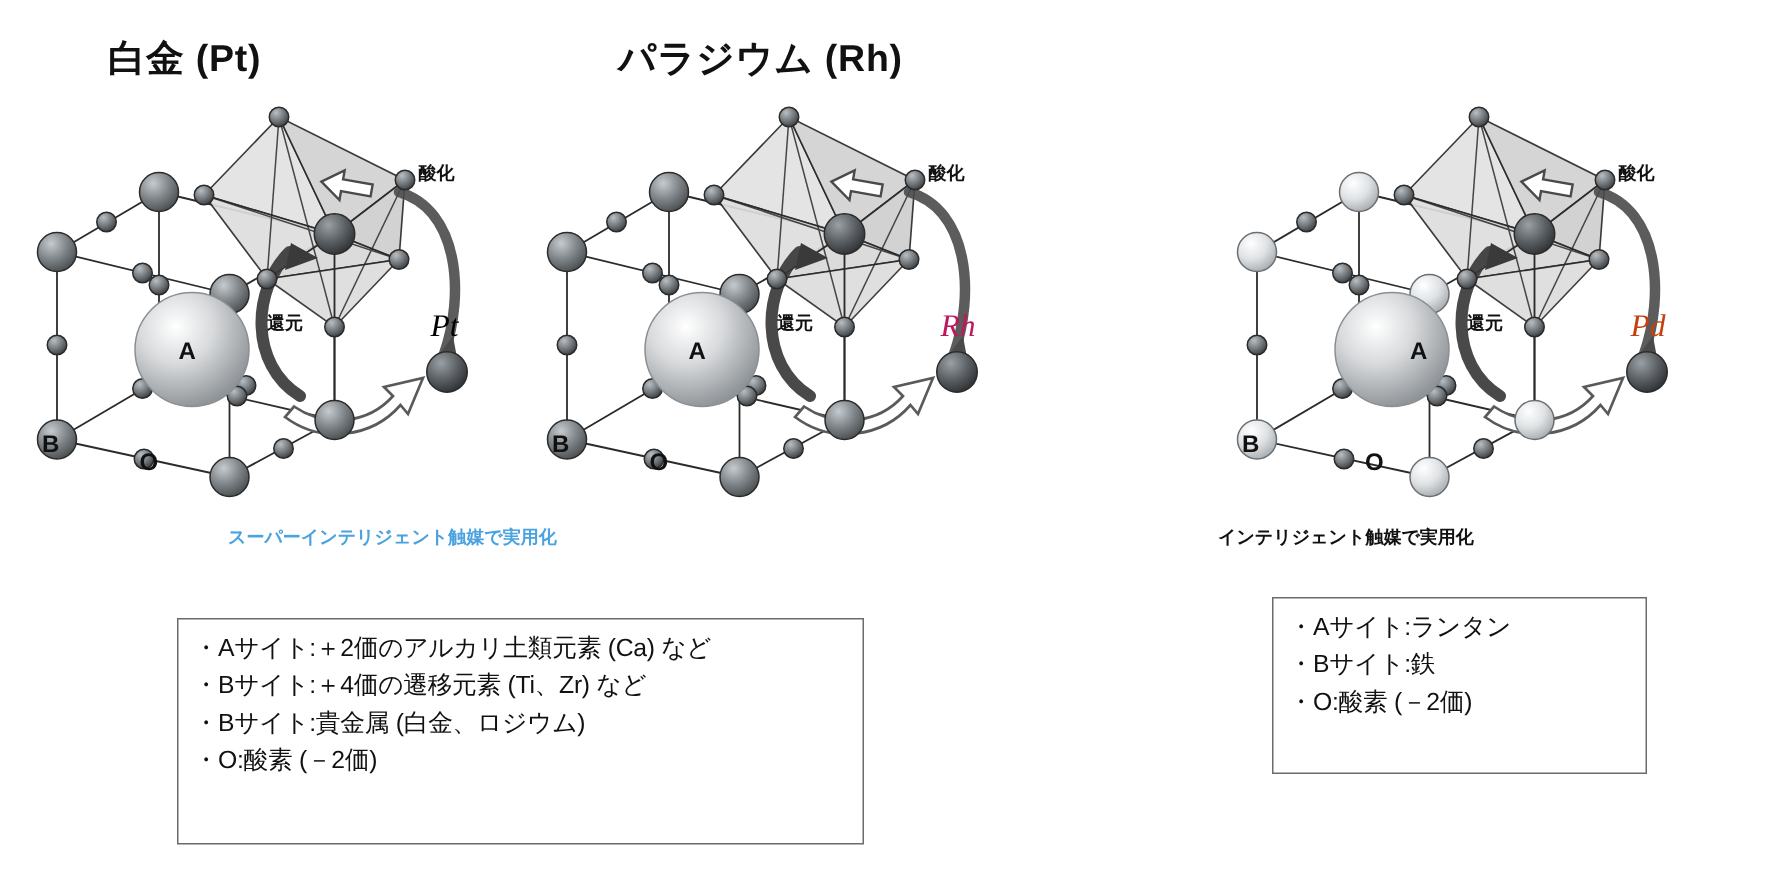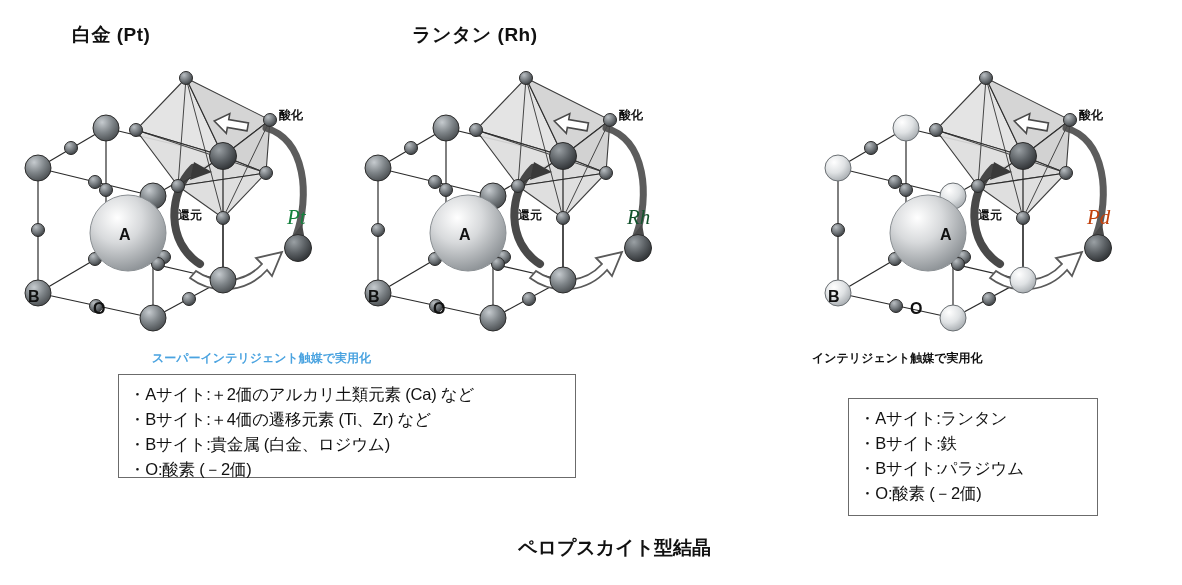--- a/index.html
+++ b/index.html
@@ -9,21 +9,21 @@
     font-family:"Liberation Sans","DejaVu Sans",sans-serif;
     color:#1a1a1a;
     overflow:hidden;
     position:relative;
   }
   .stage{position:absolute;inset:0;}
 
   
   .panel-title{
     position:absolute;
-    font-size:19px;
+    font-size:25px;
     font-weight:700;
     letter-spacing:.5px;
     color:#111;
     white-space:nowrap;
   }
 
   
   .crystal{position:absolute;width:330px;height:265px;}
   .crystal svg{display:block;width:100%;height:100%;}
 
@@ -61,21 +61,21 @@
     color:#111;
     white-space:nowrap;
   }
 </style>
 </head>
 <body>
 
 <div class="stage">
 
   <div class="panel-title" style="left:72px;top:22px;">白金 (Pt)</div>
-  <div class="panel-title" style="left:412px;top:22px;">ランタン (Rh)</div>
+  <div class="panel-title" style="left:412px;top:22px;">パラジウム (Rh)</div>
 
   <div class="crystal" style="left:18px;top:68px;">
     <svg viewBox="0 0 330 265" xmlns="http://www.w3.org/2000/svg">
       <defs>
         <radialGradient id="gA" cx="36%" cy="30%" r="72%">
           <stop offset="0%" stop-color="#ffffff"></stop>
           <stop offset="45%" stop-color="#d8dadc"></stop>
           <stop offset="100%" stop-color="#8f9498"></stop>
         </radialGradient>
         <radialGradient id="gB" cx="35%" cy="28%" r="75%">
@@ -171,21 +171,21 @@
       <circle cx="280" cy="180" r="13.5" fill="url(#gM)" stroke="#2b2b2b" stroke-width="1"></circle>
 
       <circle cx="110" cy="165" r="38" fill="url(#gA)" stroke="#8a8f93" stroke-width="1"></circle>
     </svg>
   </div>
   <div style="position:absolute;left:119px;top:226px;font-size:16px;font-weight:700;color:#111;">A</div>
   <div style="position:absolute;left:28px;top:288px;font-size:16px;font-weight:700;color:#111;">B</div>
   <div style="position:absolute;left:93px;top:300px;font-size:16px;font-weight:700;color:#111;">O</div>
   <div style="position:absolute;left:279px;top:107px;font-size:12px;font-weight:700;color:#111;">酸化</div>
   <div style="position:absolute;left:178px;top:207px;font-size:12px;font-weight:700;color:#111;">還元</div>
-  <div style="position:absolute;left:287px;top:205px;font-size:21px;font-style:italic;font-family:'Liberation Serif',serif;color:#15803d;">Pt</div>
+  <div style="position:absolute;left:287px;top:205px;font-size:21px;font-style:italic;font-family:'Liberation Serif',serif;color:#000000;">Pt</div>
 
   <div class="crystal" style="left:358px;top:68px;">
     <svg viewBox="0 0 330 265" xmlns="http://www.w3.org/2000/svg">
       <g stroke="#2b2b2b" stroke-width="1.2" fill="none">
         <path d="M20,100 L20,225"></path>
           <path d="M20,100 L88,60"></path>
           <path d="M88,60 L88,185"></path>
         <path d="M20,225 L88,185"></path>
           <path d="M20,225 L135,250"></path>
           <path d="M88,185 L205,212"></path>
@@ -249,21 +249,21 @@
       <circle cx="205" cy="88" r="13.5" fill="url(#gM)" stroke="#2b2b2b" stroke-width="1"></circle>
       <circle cx="280" cy="180" r="13.5" fill="url(#gM)" stroke="#2b2b2b" stroke-width="1"></circle>
       <circle cx="110" cy="165" r="38" fill="url(#gA)" stroke="#8a8f93" stroke-width="1"></circle>
     </svg>
   </div>
   <div style="position:absolute;left:459px;top:226px;font-size:16px;font-weight:700;color:#111;">A</div>
   <div style="position:absolute;left:368px;top:288px;font-size:16px;font-weight:700;color:#111;">B</div>
   <div style="position:absolute;left:433px;top:300px;font-size:16px;font-weight:700;color:#111;">O</div>
   <div style="position:absolute;left:619px;top:107px;font-size:12px;font-weight:700;color:#111;">酸化</div>
   <div style="position:absolute;left:518px;top:207px;font-size:12px;font-weight:700;color:#111;">還元</div>
-  <div style="position:absolute;left:627px;top:205px;font-size:21px;font-style:italic;font-family:'Liberation Serif',serif;color:#14532d;">Rh</div>
+  <div style="position:absolute;left:627px;top:205px;font-size:21px;font-style:italic;font-family:'Liberation Serif',serif;color:#be185d;">Rh</div>
 
   <div class="crystal" style="left:818px;top:68px;">
     <svg viewBox="0 0 330 265" xmlns="http://www.w3.org/2000/svg">
       <defs>
         <radialGradient id="gBL" cx="35%" cy="28%" r="75%">
           <stop offset="0%" stop-color="#ffffff"></stop>
           <stop offset="55%" stop-color="#dfe2e4"></stop>
           <stop offset="100%" stop-color="#a9aeb2"></stop>
         </radialGradient>
       </defs>
@@ -339,29 +339,27 @@
   <div style="position:absolute;left:940px;top:226px;font-size:16px;font-weight:700;color:#111;">A</div>
   <div style="position:absolute;left:828px;top:288px;font-size:16px;font-weight:700;color:#111;">B</div>
   <div style="position:absolute;left:910px;top:300px;font-size:16px;font-weight:700;color:#111;">O</div>
   <div style="position:absolute;left:1079px;top:107px;font-size:12px;font-weight:700;color:#111;">酸化</div>
   <div style="position:absolute;left:978px;top:207px;font-size:12px;font-weight:700;color:#111;">還元</div>
   <div style="position:absolute;left:1087px;top:205px;font-size:21px;font-style:italic;font-family:'Liberation Serif',serif;color:#c2410c;">Pd</div>
 
   <div class="caption blue" style="left:152px;top:350px;">スーパーインテリジェント触媒で実用化</div>
   <div class="caption black" style="left:812px;top:350px;text-align:center;">インテリジェント触媒で実用化</div>
 
-  <div class="infobox" style="left:118px;top:374px;width:458px;height:104px;">
+  <div class="infobox" style="left:118px;top:412px;width:458px;height:151px;">
     <div class="line">・Aサイト:＋2価のアルカリ土類元素 (Ca) など</div>
     <div class="line">・Bサイト:＋4価の遷移元素 (Ti、Zr) など</div>
     <div class="line">・Bサイト:貴金属 (白金、ロジウム)</div>
     <div class="line">・O:酸素 (－2価)</div>
   </div>
 
   <div class="infobox" style="left:848px;top:398px;width:250px;height:118px;">
     <div class="line">・Aサイト:ランタン</div>
     <div class="line">・Bサイト:鉄</div>
-    <div class="line">・Bサイト:パラジウム</div>
     <div class="line">・O:酸素 (－2価)</div>
   </div>
 
-  <div class="bottom-caption" style="left:518px;top:535px;">ペロプスカイト型結晶</div>
 
 </div>
 
 </body></html>

